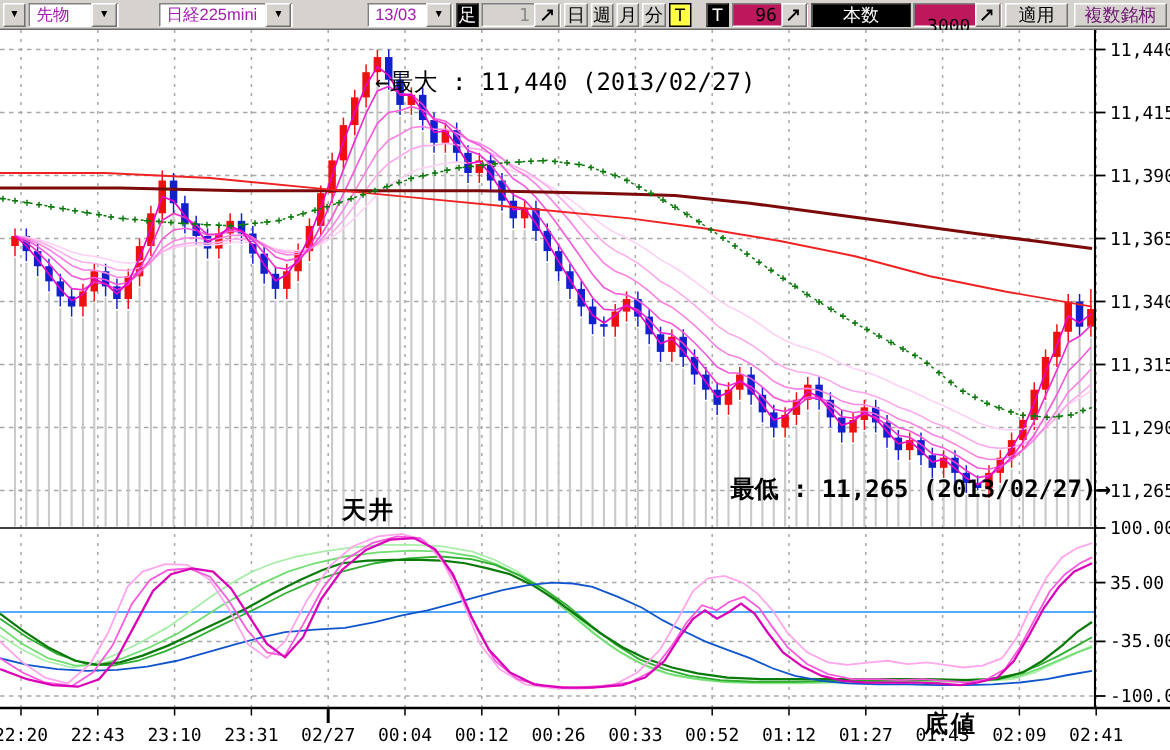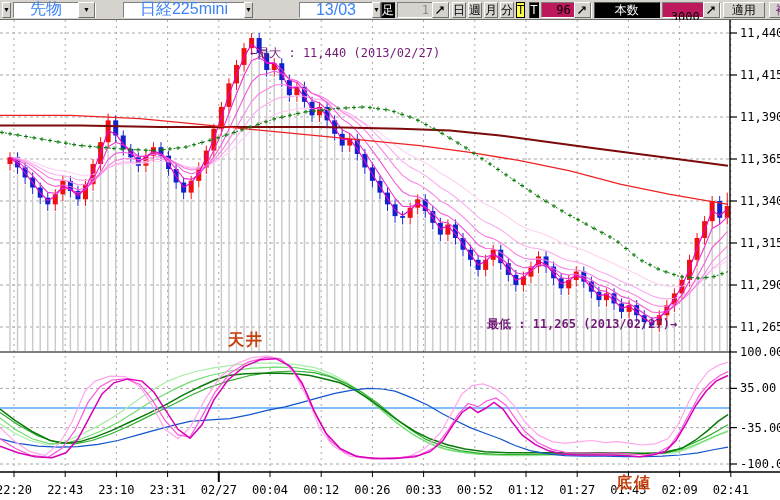--- a/index.html
+++ b/index.html
@@ -8,34 +8,34 @@
   .toolbar{position:absolute;top:0;left:0;width:780px;height:20px;background:#d6d3ce;
     border-bottom:1px solid #6b6b6b;display:flex;align-items:center;gap:2px;box-sizing:border-box;padding:1px 2px;
     font-size:12px;white-space:nowrap;}
   .raised{border:1px solid;border-color:#fff #707070 #707070 #fff;background:#d6d3ce;}
   .btn{height:16px;display:inline-flex;align-items:center;justify-content:center;box-sizing:border-box;
     font-size:12px;line-height:1;padding:0 20px;cursor:default;color:#000;}
   .sq{width:21px;padding:0;}
   .black{background:#000;color:#fff;border-color:#555 #000 #000 #555;}
   .yellow{background:#ffff44;border-color:#808080 #fff #fff #808080;}
   .combo{display:inline-flex;height:16px;box-sizing:border-box;border:1px solid;border-color:#808080 #fff #fff #808080;background:#fff;align-items:center;}
-  .combo .val{padding:0 16px;font-size:16px;color:#3b82f6;}
+  .combo .val{padding:0 4px;font-size:11px;color:#a21caf;}
   .combo .dd{width:15px;height:14px;display:flex;align-items:center;justify-content:center;font-size:7px;}
   .spin{display:inline-flex;height:16px;box-sizing:border-box;border:1px solid;border-color:#808080 #fff #fff #808080;background:#be185d;align-items:center;}
   .spin .num{padding:0 3px;font-size:12px;text-align:right;font-family:"DejaVu Sans Mono",monospace;}
   .spin.dis{background:#d6d3ce;}
   .spin.dis .num{color:#8a8a8a;}
   .dial{width:15px;height:14px;display:flex;align-items:center;justify-content:center;}
   .grow{flex:1;}
   .gray-text{color:#701a75;}
   
   #chart{position:absolute;top:20px;left:0;width:780px;height:480px;background:#fff;}
   #chart svg{position:absolute;top:0;left:0;}
-  .anno{position:absolute;font-family:"DejaVu Sans Mono",monospace;font-size:12px;color:#701a75;white-space:nowrap;}
-  .anno.red{color:#c2410c;font-weight:bold;font-size:16px;font-family:"Liberation Sans",sans-serif;letter-spacing:2px;}
+  .anno{position:absolute;font-family:"DejaVu Sans Mono",monospace;font-size:16px;color:#000000;white-space:nowrap;}
+  .anno.red{color:#000000;font-weight:bold;font-size:16px;font-family:"Liberation Sans",sans-serif;letter-spacing:2px;}
 </style>
 </head>
 <body>
 
 <div class="toolbar">
   <div class="btn sq raised">
       <span style="font-size:7px;">▼</span>
     </div>
   <div class="combo" style="width:84px;">
     <span class="val grow">先物</span>

